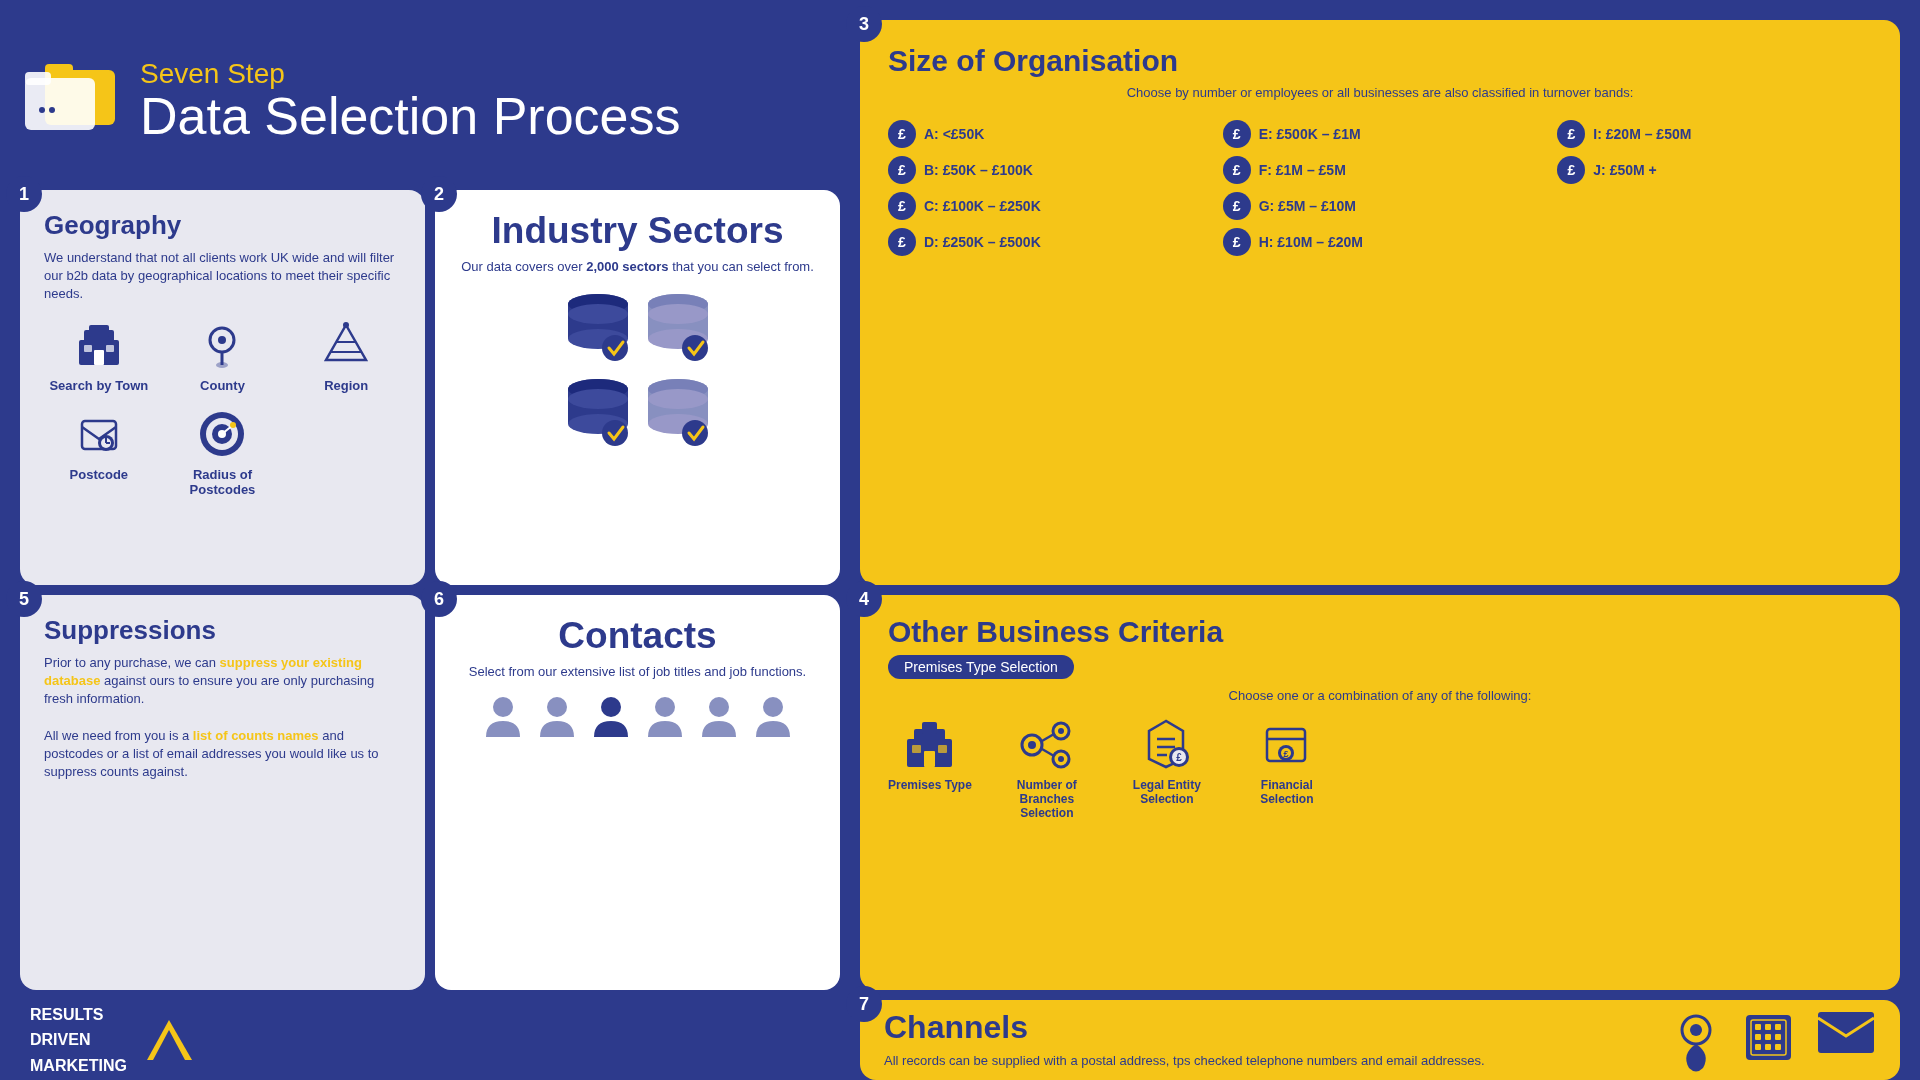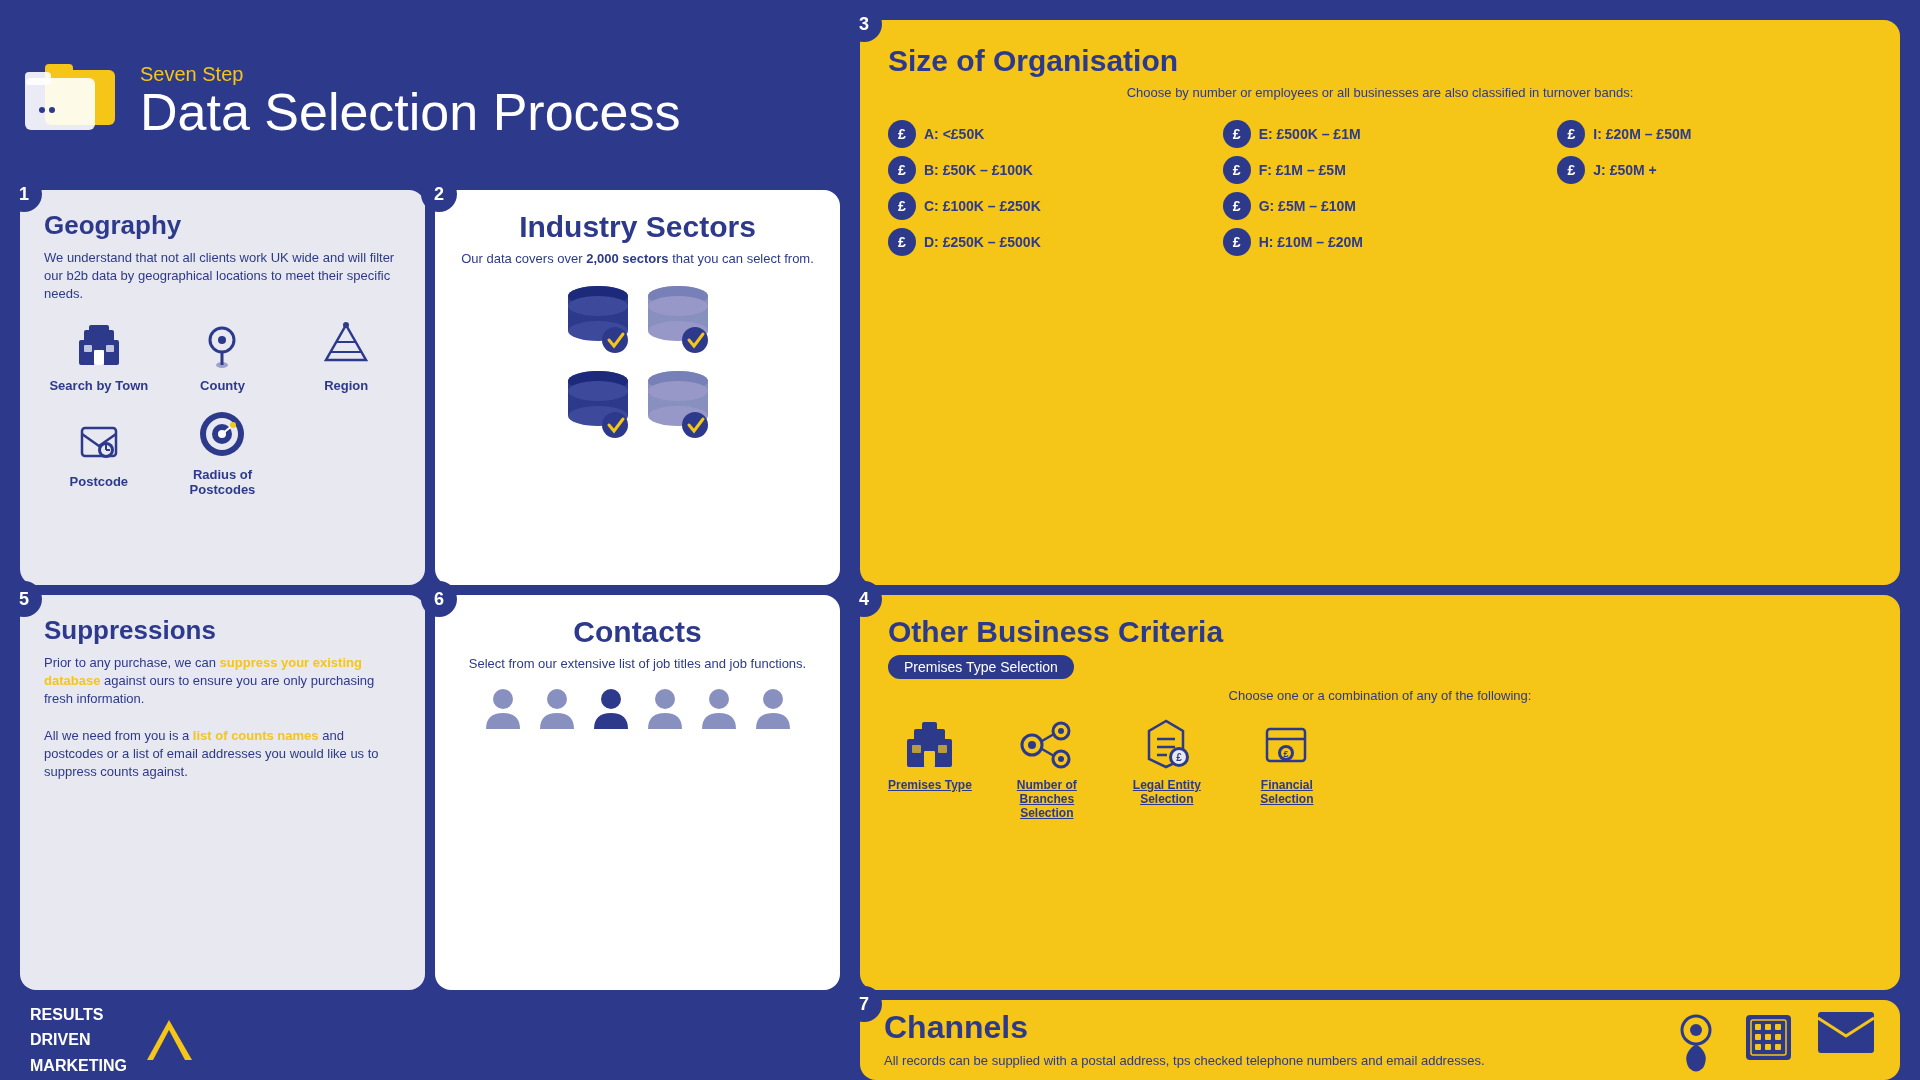--- a/index.html
+++ b/index.html
@@ -32,21 +32,21 @@
     }
 
     .header-icon {
       width: 100px;
       height: 100px;
       flex-shrink: 0;
     }
 
     .header-text h2 {
       color: #f5c518;
-      font-size: 20px;
+      font-size: 28px;
       font-weight: 400;
     }
 
     .header-text h1 {
       color: white;
       font-size: 52px;
       font-weight: 400;
       line-height: 1;
     }
 
@@ -174,42 +174,41 @@
       grid-template-columns: 1fr 1fr 1fr;
       gap: 14px;
       margin-top: 14px;
     }
 
     .geo-icon-item {
       display: flex;
       flex-direction: column;
       align-items: center;
       gap: 6px;
-      justify-content: center;
     }
 
     .geo-icon-box {
       width: 54px;
       height: 54px;
       display: flex;
       align-items: center;
       justify-content: center;
     }
 
     .geo-icon-label {
       color: #2d3a8c;
       font-size: 13px;
       font-weight: 600;
       text-align: center;
     }
 
     
     .sector-title {
       color: #2d3a8c;
-      font-size: 30px;
+      font-size: 37px;
       font-weight: 900;
       text-align: center;
       margin-bottom: 6px;
     }
 
     .db-icons {
       display: grid;
       grid-template-columns: 1fr 1fr;
       gap: 10px;
       margin-top: 10px;
@@ -270,21 +269,20 @@
       align-items: center;
       gap: 6px;
       text-align: center;
     }
 
     .criteria-icon-label {
       color: #2d3a8c;
       font-size: 12px;
       font-weight: 600;
       max-width: 90px;
-      text-decoration: underline;
     }
 
     
     .highlight-link {
       color: #f5c518;
       font-weight: bold;
     }
 
     
     .contact-icons {

